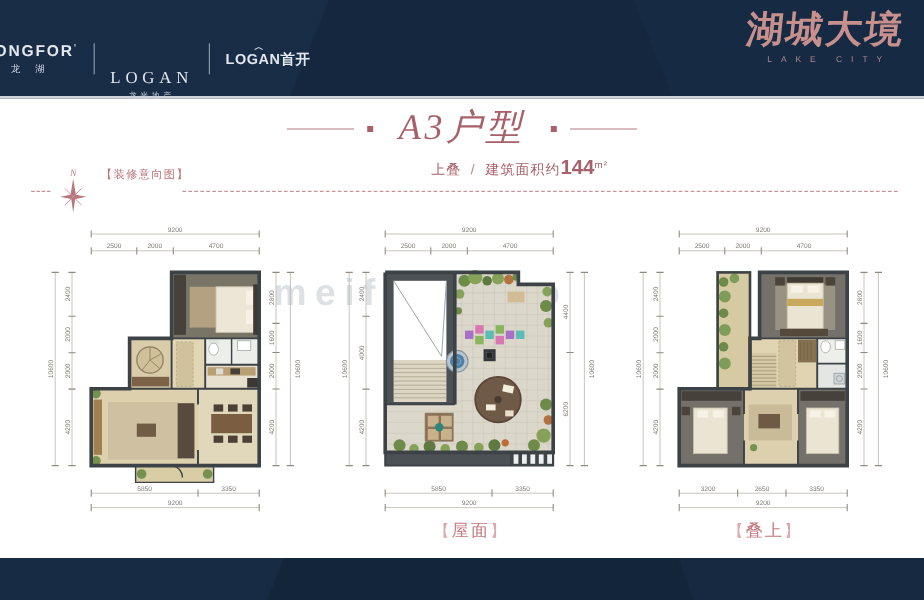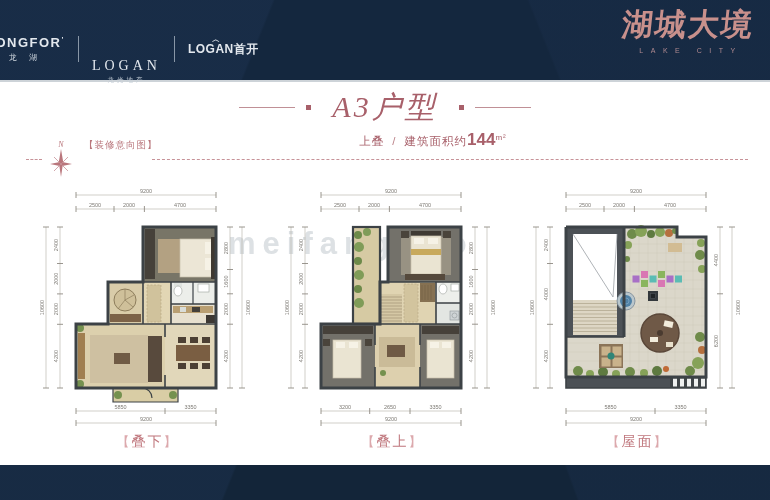--- a/index.html
+++ b/index.html
@@ -198,109 +198,20 @@
           <circle cx="143" cy="208" r="4" fill="#75914f"></circle>
         </g>
 
         <g>
           <path class="wall" d="M113,40 H186 V201 H46 V137 H78 V95 H113 Z"></path>
           <path class="iwall" d="M113,95 H186 M113,40 V95 M113,95 V137 M141,95 V137 M141,117 H186 M46,137 H186 M135,137 V150 M135,188 V201"></path>
           <path class="lwall" d="M83,201 V215 H148 V201"></path>
           <path class="lwall" d="M112,201 a10,10 0 0 1 10,10" fill="none"></path>
         </g>
       </svg>
-      <div class="caption"><span class="br">【</span><span>叠下</span><span class="br">】</span></div>
-    </div>
-
-    <div class="figure">
-      <svg width="235" height="240" viewBox="0 0 235 240">
-        <g>
-          <path class="dl" d="M46,8H186 M46,22H186 M46,224H186 M46,236H186 M16,40V201 M30,40V201 M200,40V201 M212,40V201"></path>
-          <path class="tk" d="M46,5v6 M186,5v6 M46,19v6 M84,19v6 M114.4,19v6 M186,19v6 M46,221v6 M94.7,221v6 M135,221v6 M186,221v6 M46,233v6 M186,233v6 M13,40h6 M13,201h6 M27,40h6 M27,76.5h6 M27,106.9h6 M27,137.3h6 M27,201h6 M197,40h6 M197,82.5h6 M197,106.8h6 M197,137.2h6 M197,201h6 M209,40h6 M209,201h6"></path>
-          <text class="dt" x="116" y="6">9200</text>
-          <text class="dt" x="65" y="20">2500</text>
-          <text class="dt" x="99" y="20">2000</text>
-          <text class="dt" x="150" y="20">4700</text>
-          <text class="dt" x="70" y="222">3200</text>
-          <text class="dt" x="115" y="222">2650</text>
-          <text class="dt" x="160.5" y="222">3350</text>
-          <text class="dt" x="116" y="234">9200</text>
-          <text class="dt" transform="rotate(-90 12 120.5)" x="12" y="122.5">10600</text>
-          <text class="dt" transform="rotate(-90 26 58)" x="26" y="60">2400</text>
-          <text class="dt" transform="rotate(-90 26 91.7)" x="26" y="93.7">2000</text>
-          <text class="dt" transform="rotate(-90 26 122)" x="26" y="124">2000</text>
-          <text class="dt" transform="rotate(-90 26 169)" x="26" y="171">4200</text>
-          <text class="dt" transform="rotate(-90 196 61)" x="196" y="63">2800</text>
-          <text class="dt" transform="rotate(-90 196 94.6)" x="196" y="96.6">1600</text>
-          <text class="dt" transform="rotate(-90 196 122)" x="196" y="124">2000</text>
-          <text class="dt" transform="rotate(-90 196 169)" x="196" y="171">4200</text>
-          <text class="dt" transform="rotate(-90 218 120.5)" x="218" y="122.5">10600</text>
-        </g>
-        <g>
-
-          <rect x="78" y="40" width="27" height="97" fill="#d6caa3"></rect>
-          <circle cx="83" cy="48" r="4" fill="#6d8a49"></circle>
-          <circle cx="84" cy="60" r="5" fill="#7f9c58"></circle>
-            <circle cx="83" cy="74" r="4" fill="#6d8a49"></circle>
-          <circle cx="84" cy="88" r="5" fill="#7f9c58"></circle>
-            <circle cx="83" cy="102" r="4" fill="#6d8a49"></circle>
-          <circle cx="84" cy="116" r="5" fill="#7f9c58"></circle>
-            <circle cx="92" cy="45" r="4" fill="#7f9c58"></circle>
-          <rect x="113" y="40" width="73" height="55" fill="#73716a"></rect>
-          <rect x="105" y="95" width="81" height="42" fill="#e0d4b2"></rect>
-          <rect x="46" y="137" width="54" height="64" fill="#73716a"></rect>
-          <rect x="100" y="137" width="45" height="64" fill="#ddd0ae"></rect>
-          <rect x="145" y="137" width="41" height="64" fill="#73716a"></rect>
-
-          <rect x="126" y="50" width="50" height="38" fill="#989283"></rect>
-          <rect x="136" y="44" width="30" height="5" fill="#3f3a33"></rect>
-          <rect x="136" y="49" width="30" height="38" fill="#eae4d2" stroke="#c9c1ad" stroke-width=".7"></rect>
-          <rect x="139" y="51" width="10" height="6" fill="#f6f2e6"></rect>
-            <rect x="153" y="51" width="10" height="6" fill="#f6f2e6"></rect>
-          <rect x="136" y="62" width="30" height="6" fill="#c8a95c"></rect>
-          <rect x="126" y="44" width="8" height="7" fill="#4a443b"></rect>
-            <rect x="168" y="44" width="8" height="7" fill="#4a443b"></rect>
-          <rect x="130" y="87" width="40" height="6" fill="#55493c"></rect>
-
-          <rect x="105" y="107" width="22" height="30" fill="#d5c8a5"></rect>
-          <path d="M105,110h22 M105,113h22 M105,116h22 M105,119h22 M105,122h22 M105,125h22 M105,128h22 M105,131h22 M105,134h22" stroke="#9a8c6b" stroke-width=".6"></path>
-          <rect x="129" y="97" width="14" height="38" fill="#d2c49e" stroke="#b5a67f" stroke-width=".6" stroke-dasharray="2,1.5"></rect>
-
-          <rect x="145" y="96" width="15" height="19" fill="#867152"></rect>
-            <path d="M147,98v15 M150,98v15 M153,98v15 M156,98v15" stroke="#6b5a41" stroke-width=".5"></path>
-          <rect x="161" y="95" width="25" height="21" fill="#edefeb"></rect>
-          <ellipse cx="168" cy="102" rx="4" ry="5" fill="#ffffff" stroke="#9aa09a" stroke-width=".6"></ellipse>
-          <rect x="176" y="97" width="8" height="7" fill="#ffffff" stroke="#9aa09a" stroke-width=".6"></rect>
-          <rect x="161" y="116" width="25" height="21" fill="#e3e6e2"></rect>
-          <rect x="175" y="124" width="9" height="9" fill="#cfd4d6" stroke="#8e9598" stroke-width=".6"></rect>
-            <circle cx="179.5" cy="128.5" r="2.5" fill="none" stroke="#8e9598" stroke-width=".6"></circle>
-
-          <rect x="48" y="139" width="50" height="8" fill="#46413a"></rect>
-          <rect x="58" y="153" width="28" height="38" fill="#eae4d2" stroke="#c9c1ad" stroke-width=".7"></rect>
-          <rect x="61" y="155" width="9" height="6" fill="#f6f2e6"></rect>
-            <rect x="74" y="155" width="9" height="6" fill="#f6f2e6"></rect>
-          <rect x="48" y="152" width="7" height="7" fill="#4a443b"></rect>
-            <rect x="90" y="152" width="7" height="7" fill="#4a443b"></rect>
-
-          <rect x="104" y="150" width="36" height="30" fill="#cabb98"></rect>
-          <rect x="112" y="158" width="18" height="12" fill="#6f5a45"></rect>
-          <circle cx="108" cy="186" r="3" fill="#75914f"></circle>
-
-          <rect x="147" y="139" width="37" height="8" fill="#46413a"></rect>
-          <rect x="152" y="153" width="27" height="38" fill="#eae4d2" stroke="#c9c1ad" stroke-width=".7"></rect>
-          <rect x="155" y="155" width="9" height="6" fill="#f6f2e6"></rect>
-            <rect x="167" y="155" width="9" height="6" fill="#f6f2e6"></rect>
-        </g>
-        <g>
-          <path class="wall" d="M113,40 H186 V201 H46 V137 H105 V95 H113 Z"></path>
-          <rect x="78" y="40" width="27" height="97" fill="none" stroke="#3c4246" stroke-width="2.2"></rect>
-          <path class="iwall" d="M113,95 H186 M113,40 V95 M161,95 V137 M161,116 H186 M46,137 H186 M100,137 V158 M100,180 V201 M145,137 V158 M145,180 V201"></path>
-        </g>
-      </svg>
-      <div class="caption"><span class="br">【</span><span>叠上</span><span class="br">】</span></div>
     </div>
 
     <div class="figure">
       <svg width="235" height="240" viewBox="0 0 235 240">
         <g>
           <path class="dl" d="M46,8H186 M46,22H186 M46,224H186 M46,236H186 M16,40V201 M30,40V201 M200,40V201 M212,40V201"></path>
           <path class="tk" d="M46,5v6 M186,5v6 M46,19v6 M84,19v6 M114.4,19v6 M186,19v6 M46,221v6 M135,221v6 M186,221v6 M46,233v6 M186,233v6 M13,40h6 M13,201h6 M27,40h6 M27,76.5h6 M27,137.3h6 M27,201h6 M197,40h6 M197,106.8h6 M197,201h6 M209,40h6 M209,201h6"></path>
           <text class="dt" x="116" y="6">9200</text>
           <text class="dt" x="65" y="20">2500</text>
           <text class="dt" x="99" y="20">2000</text>
@@ -403,17 +314,105 @@
           <rect x="148" y="56" width="14" height="9" fill="#d2bc93"></rect>
         </g>
         <g>
           <path class="wall" d="M104,40 H157 V50 H186 V190 H46 V150 M104,40 V150 M46,40 H104 M46,40 V150"></path>
           <path class="iwall" d="M46,150 H104 M46,190 V201 H186 V190"></path>
         </g>
       </svg>
       <div class="caption"><span class="br">【</span><span>屋面</span><span class="br">】</span></div>
     </div>
 
+    <div class="figure">
+      <svg width="235" height="240" viewBox="0 0 235 240">
+        <g>
+          <path class="dl" d="M46,8H186 M46,22H186 M46,224H186 M46,236H186 M16,40V201 M30,40V201 M200,40V201 M212,40V201"></path>
+          <path class="tk" d="M46,5v6 M186,5v6 M46,19v6 M84,19v6 M114.4,19v6 M186,19v6 M46,221v6 M94.7,221v6 M135,221v6 M186,221v6 M46,233v6 M186,233v6 M13,40h6 M13,201h6 M27,40h6 M27,76.5h6 M27,106.9h6 M27,137.3h6 M27,201h6 M197,40h6 M197,82.5h6 M197,106.8h6 M197,137.2h6 M197,201h6 M209,40h6 M209,201h6"></path>
+          <text class="dt" x="116" y="6">9200</text>
+          <text class="dt" x="65" y="20">2500</text>
+          <text class="dt" x="99" y="20">2000</text>
+          <text class="dt" x="150" y="20">4700</text>
+          <text class="dt" x="70" y="222">3200</text>
+          <text class="dt" x="115" y="222">2650</text>
+          <text class="dt" x="160.5" y="222">3350</text>
+          <text class="dt" x="116" y="234">9200</text>
+          <text class="dt" transform="rotate(-90 12 120.5)" x="12" y="122.5">10600</text>
+          <text class="dt" transform="rotate(-90 26 58)" x="26" y="60">2400</text>
+          <text class="dt" transform="rotate(-90 26 91.7)" x="26" y="93.7">2000</text>
+          <text class="dt" transform="rotate(-90 26 122)" x="26" y="124">2000</text>
+          <text class="dt" transform="rotate(-90 26 169)" x="26" y="171">4200</text>
+          <text class="dt" transform="rotate(-90 196 61)" x="196" y="63">2800</text>
+          <text class="dt" transform="rotate(-90 196 94.6)" x="196" y="96.6">1600</text>
+          <text class="dt" transform="rotate(-90 196 122)" x="196" y="124">2000</text>
+          <text class="dt" transform="rotate(-90 196 169)" x="196" y="171">4200</text>
+          <text class="dt" transform="rotate(-90 218 120.5)" x="218" y="122.5">10600</text>
+        </g>
+        <g>
+
+          <rect x="78" y="40" width="27" height="97" fill="#d6caa3"></rect>
+          <circle cx="83" cy="48" r="4" fill="#6d8a49"></circle>
+          <circle cx="84" cy="60" r="5" fill="#7f9c58"></circle>
+            <circle cx="83" cy="74" r="4" fill="#6d8a49"></circle>
+          <circle cx="84" cy="88" r="5" fill="#7f9c58"></circle>
+            <circle cx="83" cy="102" r="4" fill="#6d8a49"></circle>
+          <circle cx="84" cy="116" r="5" fill="#7f9c58"></circle>
+            <circle cx="92" cy="45" r="4" fill="#7f9c58"></circle>
+          <rect x="113" y="40" width="73" height="55" fill="#73716a"></rect>
+          <rect x="105" y="95" width="81" height="42" fill="#e0d4b2"></rect>
+          <rect x="46" y="137" width="54" height="64" fill="#73716a"></rect>
+          <rect x="100" y="137" width="45" height="64" fill="#ddd0ae"></rect>
+          <rect x="145" y="137" width="41" height="64" fill="#73716a"></rect>
+
+          <rect x="126" y="50" width="50" height="38" fill="#989283"></rect>
+          <rect x="136" y="44" width="30" height="5" fill="#3f3a33"></rect>
+          <rect x="136" y="49" width="30" height="38" fill="#eae4d2" stroke="#c9c1ad" stroke-width=".7"></rect>
+          <rect x="139" y="51" width="10" height="6" fill="#f6f2e6"></rect>
+            <rect x="153" y="51" width="10" height="6" fill="#f6f2e6"></rect>
+          <rect x="136" y="62" width="30" height="6" fill="#c8a95c"></rect>
+          <rect x="126" y="44" width="8" height="7" fill="#4a443b"></rect>
+            <rect x="168" y="44" width="8" height="7" fill="#4a443b"></rect>
+          <rect x="130" y="87" width="40" height="6" fill="#55493c"></rect>
+
+          <rect x="105" y="107" width="22" height="30" fill="#d5c8a5"></rect>
+          <path d="M105,110h22 M105,113h22 M105,116h22 M105,119h22 M105,122h22 M105,125h22 M105,128h22 M105,131h22 M105,134h22" stroke="#9a8c6b" stroke-width=".6"></path>
+          <rect x="129" y="97" width="14" height="38" fill="#d2c49e" stroke="#b5a67f" stroke-width=".6" stroke-dasharray="2,1.5"></rect>
+
+          <rect x="145" y="96" width="15" height="19" fill="#867152"></rect>
+            <path d="M147,98v15 M150,98v15 M153,98v15 M156,98v15" stroke="#6b5a41" stroke-width=".5"></path>
+          <rect x="161" y="95" width="25" height="21" fill="#edefeb"></rect>
+          <ellipse cx="168" cy="102" rx="4" ry="5" fill="#ffffff" stroke="#9aa09a" stroke-width=".6"></ellipse>
+          <rect x="176" y="97" width="8" height="7" fill="#ffffff" stroke="#9aa09a" stroke-width=".6"></rect>
+          <rect x="161" y="116" width="25" height="21" fill="#e3e6e2"></rect>
+          <rect x="175" y="124" width="9" height="9" fill="#cfd4d6" stroke="#8e9598" stroke-width=".6"></rect>
+            <circle cx="179.5" cy="128.5" r="2.5" fill="none" stroke="#8e9598" stroke-width=".6"></circle>
+
+          <rect x="48" y="139" width="50" height="8" fill="#46413a"></rect>
+          <rect x="58" y="153" width="28" height="38" fill="#eae4d2" stroke="#c9c1ad" stroke-width=".7"></rect>
+          <rect x="61" y="155" width="9" height="6" fill="#f6f2e6"></rect>
+            <rect x="74" y="155" width="9" height="6" fill="#f6f2e6"></rect>
+          <rect x="48" y="152" width="7" height="7" fill="#4a443b"></rect>
+            <rect x="90" y="152" width="7" height="7" fill="#4a443b"></rect>
+
+          <rect x="104" y="150" width="36" height="30" fill="#cabb98"></rect>
+          <rect x="112" y="158" width="18" height="12" fill="#6f5a45"></rect>
+          <circle cx="108" cy="186" r="3" fill="#75914f"></circle>
+
+          <rect x="147" y="139" width="37" height="8" fill="#46413a"></rect>
+          <rect x="152" y="153" width="27" height="38" fill="#eae4d2" stroke="#c9c1ad" stroke-width=".7"></rect>
+          <rect x="155" y="155" width="9" height="6" fill="#f6f2e6"></rect>
+            <rect x="167" y="155" width="9" height="6" fill="#f6f2e6"></rect>
+        </g>
+        <g>
+          <path class="wall" d="M113,40 H186 V201 H46 V137 H105 V95 H113 Z"></path>
+          <rect x="78" y="40" width="27" height="97" fill="none" stroke="#3c4246" stroke-width="2.2"></rect>
+          <path class="iwall" d="M113,95 H186 M113,40 V95 M161,95 V137 M161,116 H186 M46,137 H186 M100,137 V158 M100,180 V201 M145,137 V158 M145,180 V201"></path>
+        </g>
+      </svg>
+      <div class="caption"><span class="br">【</span><span>叠上</span><span class="br">】</span></div>
+    </div>
+
   </div>
 
   <div id="footer" class="navy"></div>
 
 </div>
 
 </body></html>

